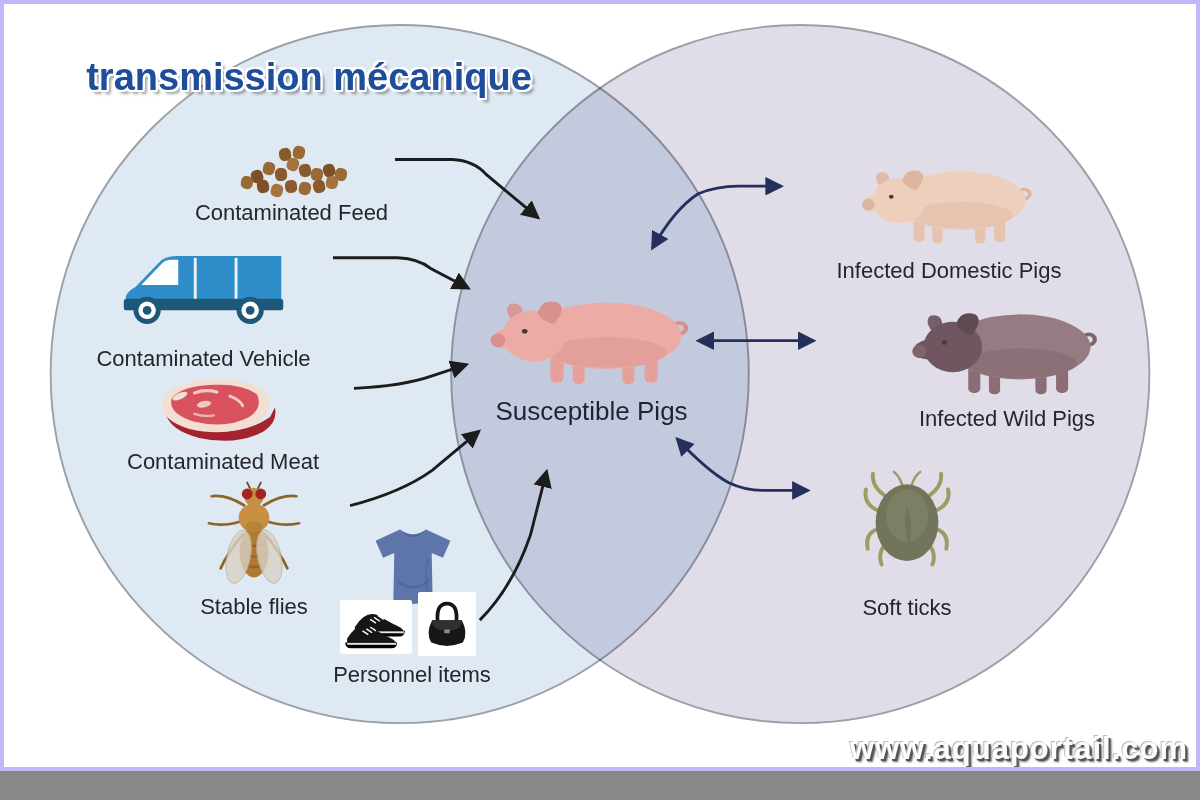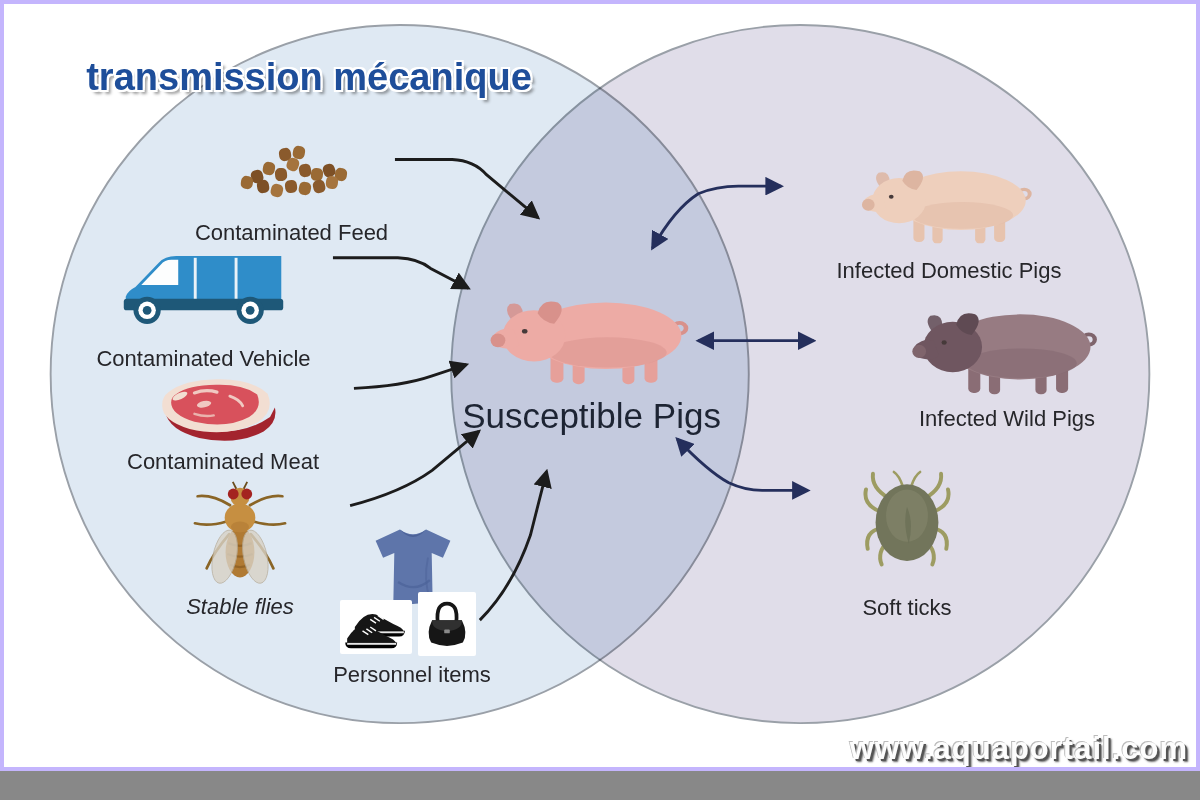--- a/index.html
+++ b/index.html
@@ -6,21 +6,21 @@
   .stage{
     position:relative;width:1200px;height:771px;background:#ffffff;
     border:4px solid #c4b5fd;box-sizing:border-box;overflow:hidden;
     font-family:"Liberation Sans", sans-serif;
   }
   .layer{position:absolute;left:0;top:0;width:100%;height:100%;}
   #circles-layer{z-index:1;}
   #arrows-layer{z-index:2;pointer-events:none;}
   .item{position:absolute;z-index:3;display:flex;flex-direction:column;align-items:center;}
   .lbl{font-size:22px;color:#26262a;white-space:nowrap;text-align:center;}
-  .lbl-lg{font-size:35px;color:#1d2433;}
+  .lbl-lg{font-size:26px;color:#1d2433;}
   .vtitle{
     position:absolute;z-index:4;font-weight:700;font-size:38px;text-align:center;white-space:nowrap;
     text-shadow:-2px -2px 0 #fff,2px -2px 0 #fff,-2px 2px 0 #fff,2px 2px 0 #fff,
                 -2px 0 0 #fff,2px 0 0 #fff,0 -2px 0 #fff,0 2px 0 #fff,
                 4px 4px 3px rgba(40,40,40,.45);
   }
   .vtitle.left{left:40px;top:52px;width:530px;color:#1e4e9a;}
   .vtitle.right{left:680px;top:58px;width:515px;color:#cb4a42;}
   .watermark{
     position:absolute;z-index:5;right:8px;bottom:0;font-weight:700;font-size:31px;color:#fdfdfd;
@@ -100,21 +100,21 @@
         <rect x="108" y="26" width="12" height="13" rx="5" fill="#9a6a34" transform="rotate(8 114 32)"></rect>
         <rect x="14" y="34" width="12" height="13" rx="5" fill="#9a6a34" transform="rotate(8 20 40)"></rect>
         <rect x="30" y="38" width="12" height="13" rx="5" fill="#7d5026" transform="rotate(-10 36 44)"></rect>
         <rect x="44" y="42" width="12" height="13" rx="5" fill="#a5743e" transform="rotate(14 50 48)"></rect>
         <rect x="58" y="38" width="12" height="13" rx="5" fill="#8a5a2c" transform="rotate(-6 64 44)"></rect>
         <rect x="72" y="40" width="12" height="13" rx="5" fill="#9a6a34" transform="rotate(12 78 46)"></rect>
         <rect x="86" y="38" width="12" height="13" rx="5" fill="#8a5a2c" transform="rotate(-14 92 44)"></rect>
         <rect x="99" y="34" width="12" height="13" rx="5" fill="#a5743e" transform="rotate(6 105 40)"></rect>
       </g>
     </svg>
-    <div class="lbl" style="margin-top:20px;">Contaminated Feed</div>
+    <div class="lbl" style="margin-top:0;">Contaminated Feed</div>
   </div>
 
   <div class="item" style="left:72px;top:244px;width:255px;">
     <svg width="175" height="78" viewBox="0 0 180 80">
       <path d="M170,8 L62,8 Q50,8 44,15 L20,40 Q12,44 10,50 L10,56 L170,56 Z" fill="#2f8dc9"></path>
       <path d="M26,38 L46,17 Q50,12 57,12 L64,12 L64,38 Z" fill="#fdfefe"></path>
       <rect x="80" y="10" width="3" height="44" fill="#e8f2f8"></rect>
       <rect x="122" y="10" width="3" height="44" fill="#e8f2f8"></rect>
       <rect x="8" y="52" width="164" height="12" rx="3" fill="#1e5878"></rect>
       <circle cx="32" cy="64" r="14" fill="#1e5878"></circle>
@@ -134,21 +134,21 @@
       <path d="M23,38 Q23,53 52,62 Q92,71 120,56 Q137,45 130,28 Q112,15 79,16 Q44,17 30,27 Q23,31 23,38 Z" fill="#d8515c"></path>
       <ellipse cx="34" cy="30" rx="10" ry="4" fill="#f2ded2" transform="rotate(-25 34 30)"></ellipse>
       <path d="M52,26 Q66,21 80,25" stroke="#f0c9c2" stroke-width="4" fill="none" stroke-linecap="round"></path>
       <ellipse cx="64" cy="40" rx="9" ry="4" fill="#f0c9c2" transform="rotate(-12 64 40)"></ellipse>
       <path d="M96,30 Q108,34 112,42" stroke="#f0c9c2" stroke-width="3.5" fill="none" stroke-linecap="round"></path>
       <path d="M52,52 Q64,56 76,54" stroke="#eab3ad" stroke-width="3" fill="none" stroke-linecap="round"></path>
     </svg>
     <div class="lbl" style="margin-top:3px;">Contaminated Meat</div>
   </div>
 
-  <div class="item" style="left:136px;top:476px;width:200px;font-style:italic;">
+  <div class="item" style="left:150px;top:476px;width:200px;">
     <svg width="112" height="110" viewBox="0 0 110 122">
       <g stroke="#6b4d1c" stroke-width="2" fill="none">
         <path d="M51,10 L47,2"></path>
           <path d="M59,10 L63,2"></path>
       </g>
       <g stroke="#8a6526" stroke-width="3" fill="none" stroke-linecap="round">
         <path d="M44,28 Q24,16 8,18"></path>
           <path d="M66,28 Q86,16 102,18"></path>
         <path d="M40,46 Q20,52 5,48"></path>
           <path d="M70,46 Q90,52 105,48"></path>

